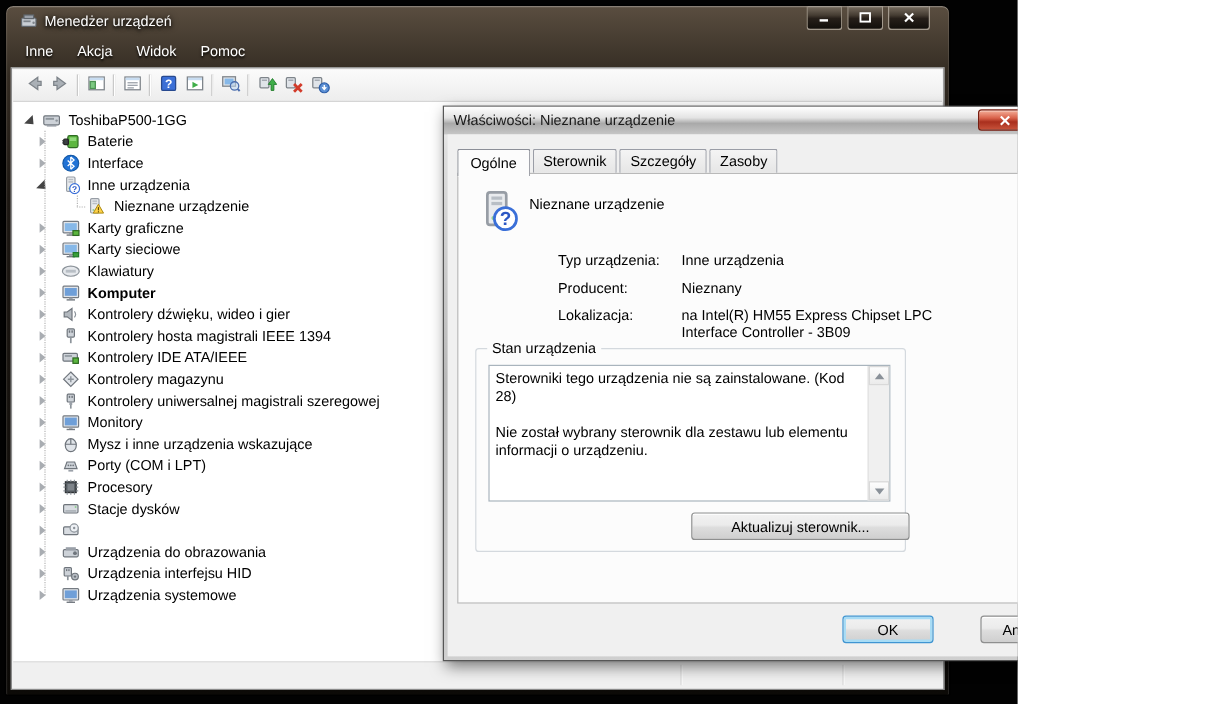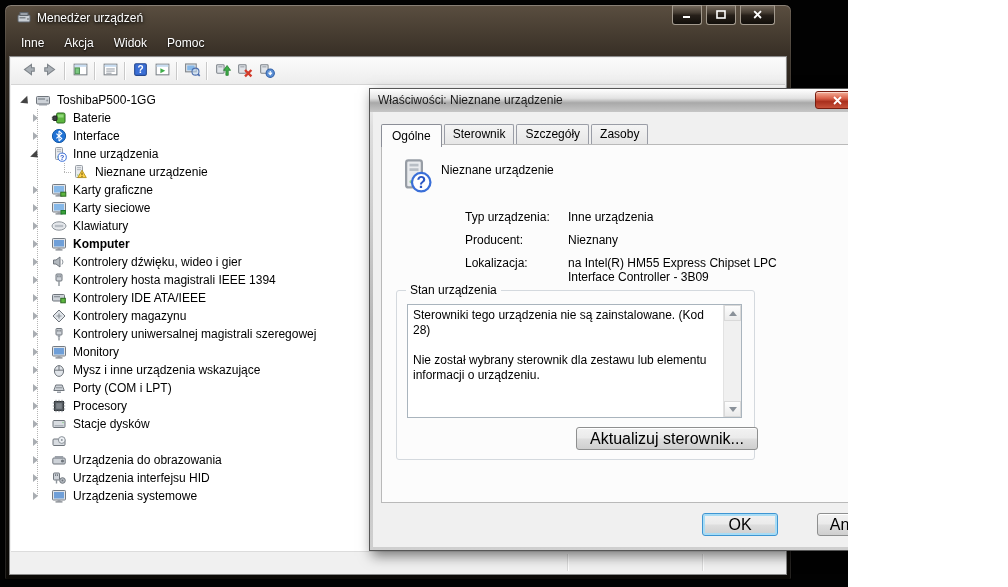--- a/index.html
+++ b/index.html
@@ -69,21 +69,21 @@
   #grouplabel{position:absolute;left:9px;top:-8px;background:#fcfcfc;padding:0 4px;}
   #statusbox{position:absolute;left:10px;top:13px;width:333px;height:112px;background:#fff;border:1px solid #a9b4bd;}
   #statustext{position:absolute;left:5px;top:3px;right:22px;bottom:3px;white-space:pre-wrap;line-height:15px;overflow:hidden;}
   #vscroll{position:absolute;right:0;top:0;bottom:0;width:17px;background:#f0f0f0;border-left:1px solid #e2e2e2;}
   .scr-btn{position:absolute;left:0;width:17px;height:16px;background:linear-gradient(#fdfdfd,#ebebeb);border:1px solid #d9d9d9;
     display:flex;align-items:center;justify-content:center;box-sizing:border-box;}
   .tri-up{width:0;height:0;border:4px solid transparent;border-bottom:5px solid #8a9199;margin-top:-4px;}
   .tri-down{width:0;height:0;border:4px solid transparent;border-top:5px solid #8a9199;margin-bottom:-4px;}
   .btn{position:absolute;height:21px;border:1px solid #8e8f8f;border-radius:3px;color:#000;
     background:linear-gradient(180deg,#f2f2f2 0%,#ebebeb 45%,#dddddd 55%,#cfcfcf 100%);
-    display:flex;align-items:center;justify-content:center;font-size:16px;box-shadow:inset 0 1px 0 #fff;text-align:center;}
+    display:flex;align-items:center;justify-content:center;font-size:12px;box-shadow:inset 0 1px 0 #fff;text-align:center;}
   #btn-update{left:179px;top:136px;width:180px;}
   #btn-ok{left:329px;top:401px;width:74px;border-color:#3e95d2;box-shadow:inset 0 0 0 2px #a8dcf5;}
   #btn-cancel{left:444px;top:401px;width:68px;}
 </style>
 </head>
 <body>
 
 <div id="stage">
   <div id="desktop"></div>
   <div id="white-area"></div>

